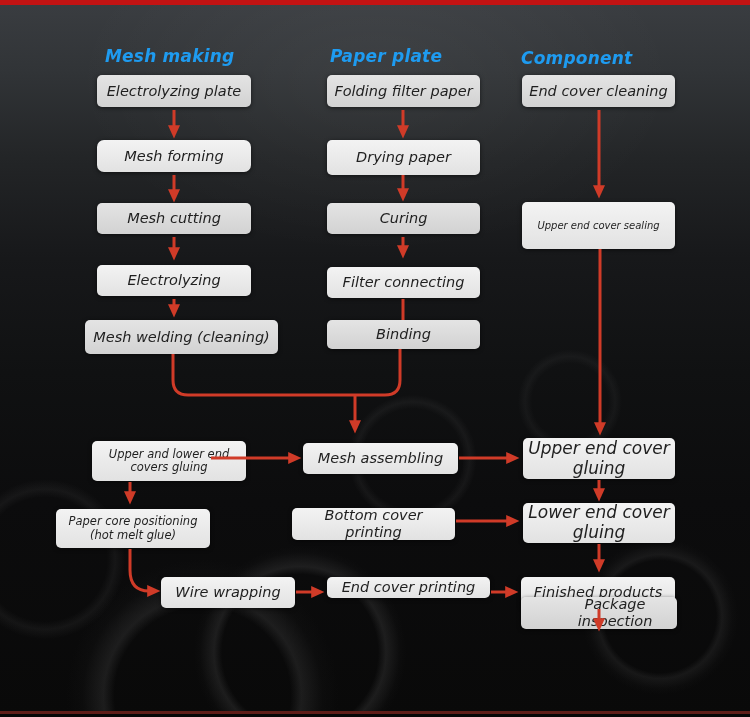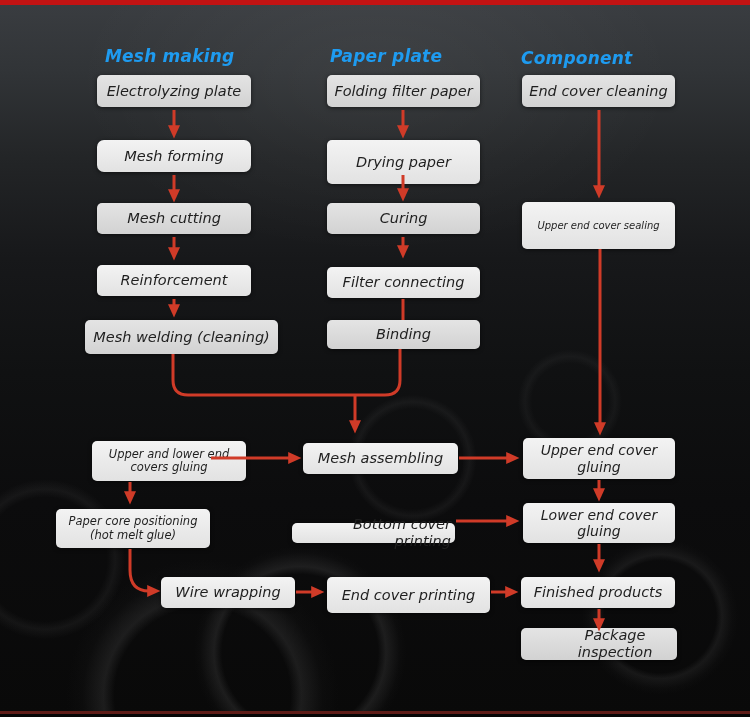--- a/index.html
+++ b/index.html
@@ -41,66 +41,66 @@
     font-size:14.5px;
     color:#1f1f1f;
     line-height:1.15;
     background:linear-gradient(180deg,#f3f3f3 0%,#e2e2e2 100%);
     border-radius:5px;
     box-shadow:0 1px 4px rgba(0,0,0,0.55);
     padding:2px 4px;box-sizing:border-box;
   }
   .box.dim{background:linear-gradient(180deg,#e4e4e4 0%,#d2d2d2 100%);}
   .box.small{font-size:11.5px;}
-  .box.mid{font-size:14px;}
+  .box.mid{font-size:17px;}
 
   
   #b-electrolyzing{left:97px;top:75px;width:154px;height:32px;}
   #b-forming{left:97px;top:140px;width:154px;height:32px;border-radius:7px;}
   #b-cutting{left:97px;top:203px;width:154px;height:31px;}
   #b-reinforcement{left:97px;top:265px;width:154px;height:31px;}
   #b-welding{left:85px;top:320px;width:193px;height:34px;}
   
   #b-folding{left:327px;top:75px;width:153px;height:32px;}
-  #b-drying{left:327px;top:140px;width:153px;height:44px;}
+  #b-drying{left:327px;top:140px;width:153px;height:35px;}
   #b-curing{left:327px;top:203px;width:153px;height:31px;}
   #b-filterconn{left:327px;top:267px;width:153px;height:31px;}
   #b-binding{left:327px;top:320px;width:153px;height:29px;}
   
   #b-endclean{left:522px;top:75px;width:153px;height:32px;}
   #b-sealing{left:522px;top:202px;width:153px;height:47px;font-size:10px;}
   
   #b-ulgluing{left:52px;top:441px;width:154px;height:40px;margin-left:40px;}
   #b-positioning{left:56px;top:509px;width:154px;height:39px;}
   #b-assembling{left:303px;top:443px;width:155px;height:31px;}
-  #b-bottomprint{left:292px;top:523px;width:163px;height:20px;text-align:right;}
+  #b-bottomprint{left:292px;top:508px;width:163px;height:32px;}
   #b-uppergluing{left:523px;top:438px;width:152px;height:41px;}
   #b-lowergluing{left:523px;top:503px;width:152px;height:40px;}
   #b-wire{left:161px;top:577px;width:134px;height:31px;}
-  #b-endprint{left:327px;top:577px;width:163px;height:36px;}
+  #b-endprint{left:327px;top:577px;width:163px;height:21px;}
   #b-finished{left:521px;top:577px;width:154px;height:31px;}
-  #b-package{left:521px;top:628px;width:156px;height:32px;padding-left:36px;}
+  #b-package{left:521px;top:597px;width:156px;height:32px;padding-left:36px;}
 
   #arrows{position:absolute;left:0;top:0;pointer-events:none;}
   #arrows path{stroke:var(--arrow,#d03b28);stroke-width:3;fill:none;}
 </style>
 </head>
 <body>
 
 <div id="stage">
   <div id="top-bar"></div>
 
   <div id="h-mesh" class="col-header">Mesh making</div>
   <div id="h-paper" class="col-header">Paper plate</div>
   <div id="h-comp" class="col-header">Component</div>
 
   <div id="b-electrolyzing" class="box dim">Electrolyzing plate</div>
   <div id="b-forming" class="box">Mesh forming</div>
   <div id="b-cutting" class="box dim">Mesh cutting</div>
-  <div id="b-reinforcement" class="box">Reinforcement</div>
+  <div id="b-reinforcement" class="box">Electrolyzing</div>
   <div id="b-welding" class="box dim">Mesh welding (cleaning)</div>
 
   <div id="b-folding" class="box dim">Folding filter paper</div>
   <div id="b-drying" class="box">Drying paper</div>
   <div id="b-curing" class="box dim">Curing</div>
   <div id="b-filterconn" class="box">Filter connecting</div>
   <div id="b-binding" class="box dim">Binding</div>
 
   <div id="b-endclean" class="box dim">End cover cleaning</div>
   <div id="b-sealing" class="box">Upper end cover sealing</div>

